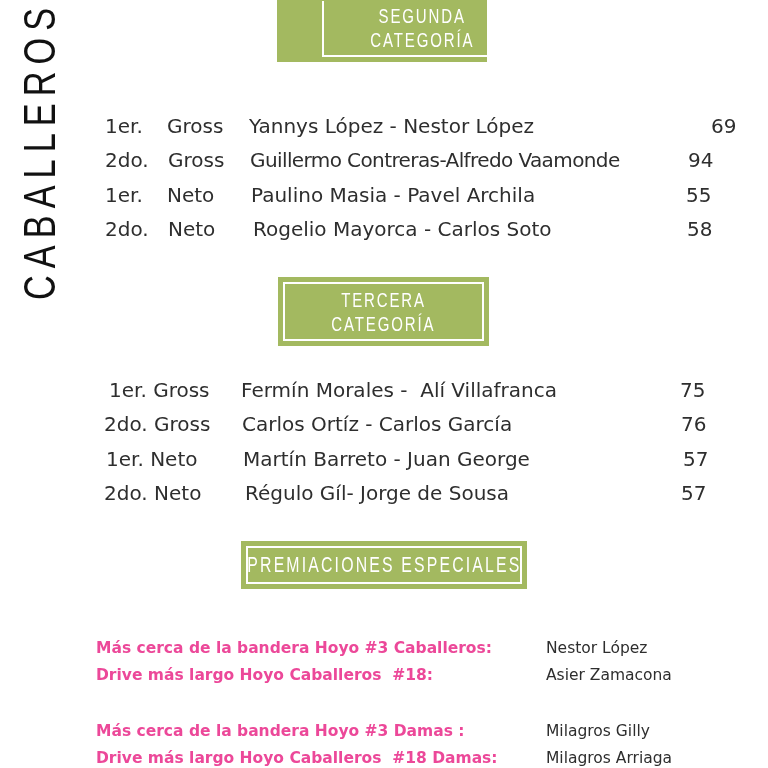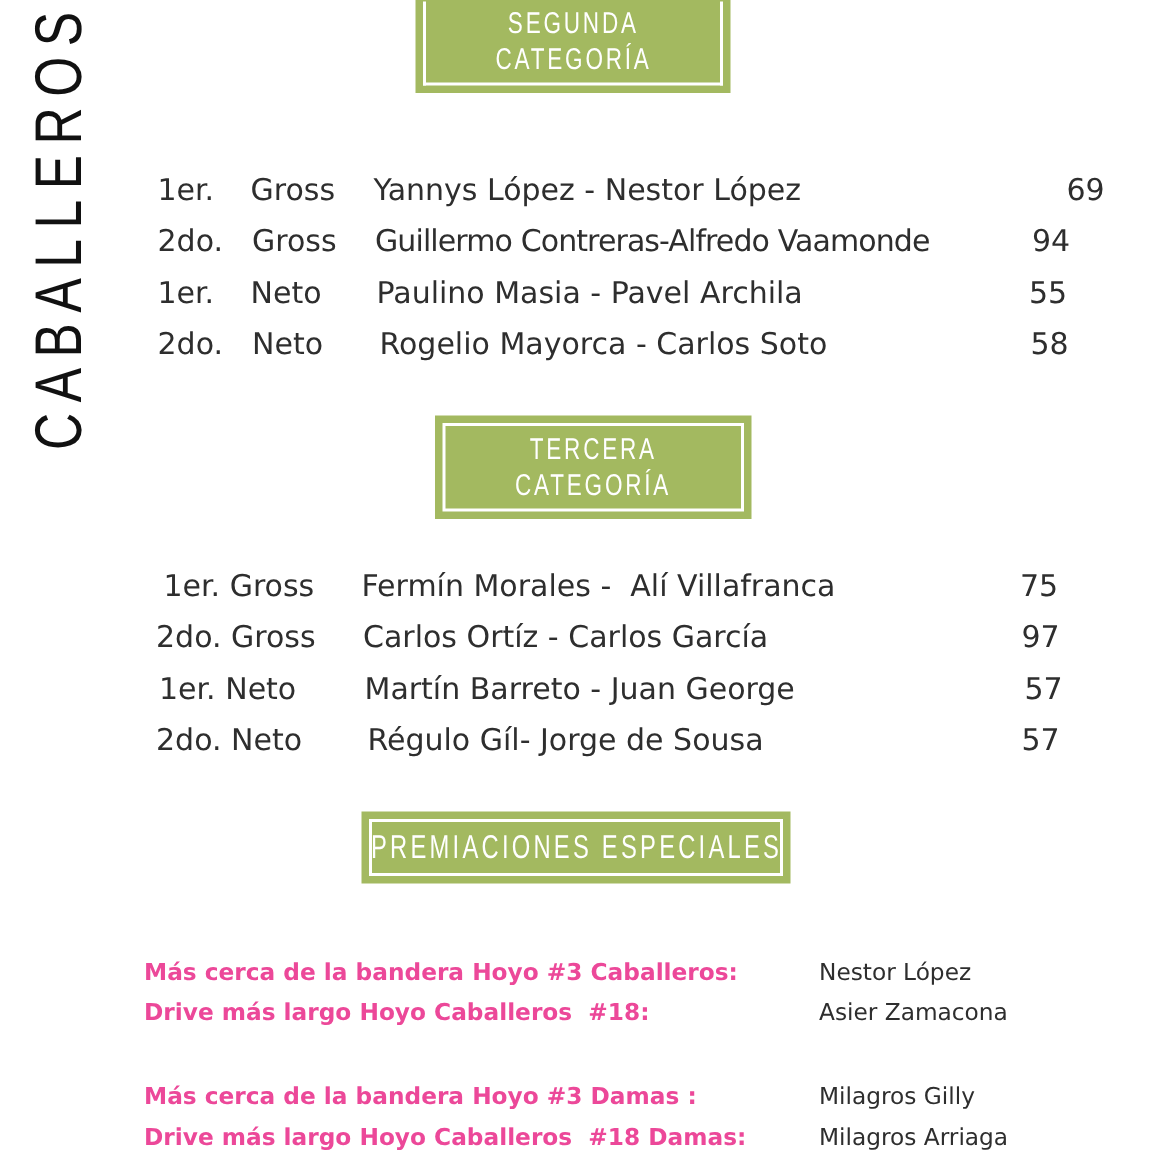--- a/index.html
+++ b/index.html
@@ -25,22 +25,22 @@
       display: flex; flex-direction: column; align-items: center; justify-content: center;
       color: #ffffff; font-family: "Liberation Sans", sans-serif;
       text-transform: uppercase;
     }
     .green-box .inner span {
       display: block; font-size: 20px; letter-spacing: 2.5px; line-height: 24px;
       transform: scaleX(0.75);
       white-space: nowrap;
     }
     #box-segunda { left: 277px; top: -4px; width: 210px; height: 66px; }
-    #box-segunda .inner { border-top: none; }
-    #box-tercera { left: 278px; top: 277px; width: 211px; height: 69px; margin-left: 12px; }
+    #box-segunda .inner { border-top: none; margin-left: 40px; }
+    #box-tercera { left: 278px; top: 277px; width: 211px; height: 69px; }
     #box-premios { left: 241px; top: 541px; width: 286px; height: 48px; }
     #box-premios .inner span { font-size: 22px; letter-spacing: 3px; transform: scaleX(0.72); }
 
     .row { position: absolute; font-size: 20px; white-space: nowrap; color: #2e2e2e; }
     .row span { position: absolute; top: 0; white-space: nowrap; text-align: center; }
 
     .award { position: absolute; font-size: 15.5px; white-space: nowrap; }
     .award .lbl { position: absolute; left: 0; font-weight: bold; color: #ec4899; }
     .award .val { position: absolute; left: 450px; color: #2e2e2e; }
   </style>
@@ -89,21 +89,21 @@
 </div>
 
 <div class="row" style="left:109px; top:378px;">
   <span style="left:0">1er. Gross</span>
   <span style="left:132px; white-space:pre">Fermín Morales -  Alí Villafranca</span>
   <span style="left:571px">75</span>
 </div>
 <div class="row" style="left:104px; top:412px;">
   <span style="left:0">2do. Gross</span>
   <span style="left:138px">Carlos Ortíz - Carlos García</span>
-  <span style="left:577px">97</span>
+  <span style="left:577px">76</span>
 </div>
 <div class="row" style="left:106px; top:447px;">
   <span style="left:0">1er. Neto</span>
   <span style="left:137px">Martín Barreto - Juan George</span>
   <span style="left:577px">57</span>
 </div>
 <div class="row" style="left:104px; top:481px;">
   <span style="left:0">2do. Neto</span>
   <span style="left:141px">Régulo Gíl- Jorge de Sousa</span>
   <span style="left:577px">57</span>

